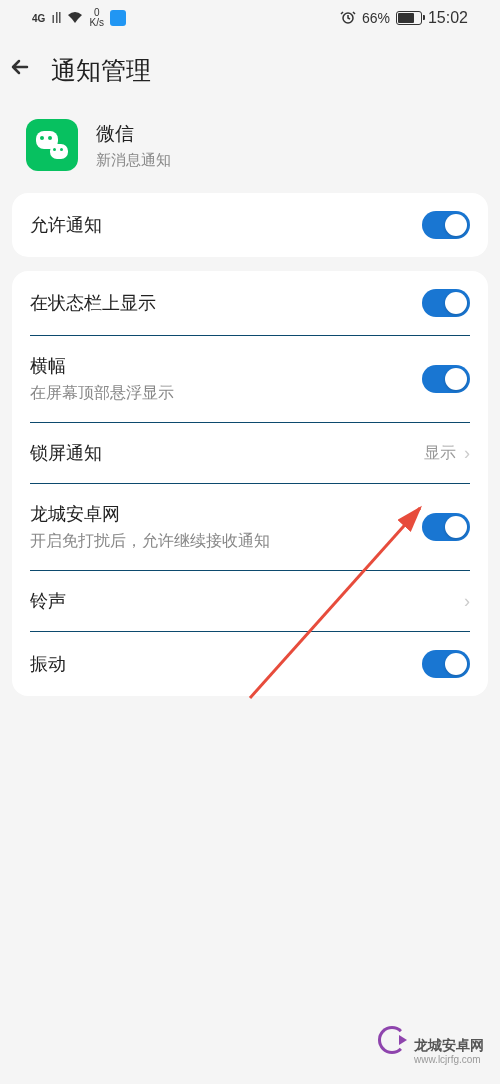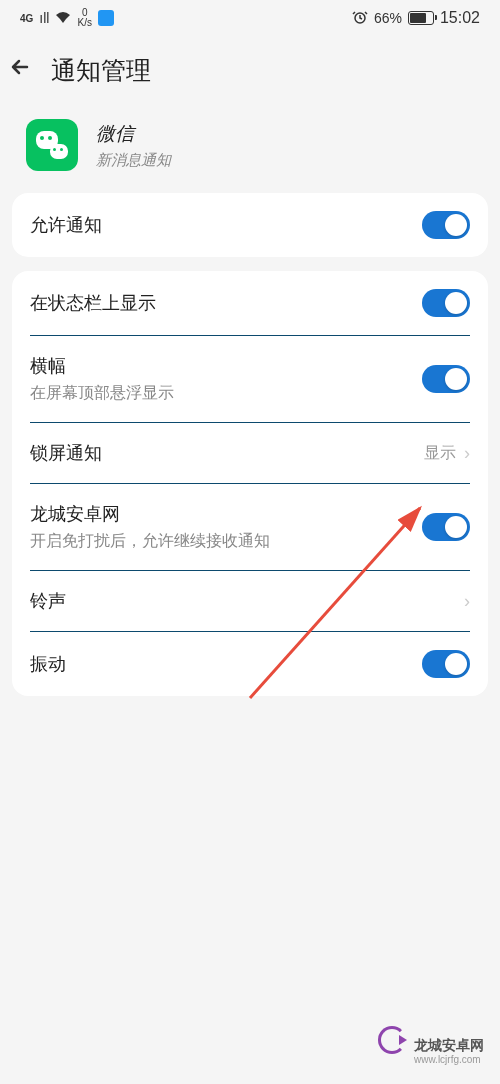--- a/index.html
+++ b/index.html
@@ -13,21 +13,21 @@
       height: 1084px;
       background: #f5f5f5;
       position: relative;
       overflow: hidden;
     }
     .status-bar {
       height: 36px;
       display: flex;
       align-items: center;
       justify-content: space-between;
-      padding: 0 20px;
+      padding: 0 32px;
       font-size: 14px;
       color: #333;
     }
     .status-left {
       display: flex;
       align-items: center;
       gap: 6px;
     }
     .status-right {
       display: flex;
@@ -88,21 +88,20 @@
     .header-title {
       font-size: 25px;
       font-weight: 500;
       color: #222;
     }
     .app-info {
       display: flex;
       align-items: center;
       padding: 14px 26px 22px;
       gap: 18px;
-      font-style: italic;
     }
     .app-icon {
       width: 52px;
       height: 52px;
       background: #07c160;
       border-radius: 12px;
       display: flex;
       align-items: center;
       justify-content: center;
       position: relative;

